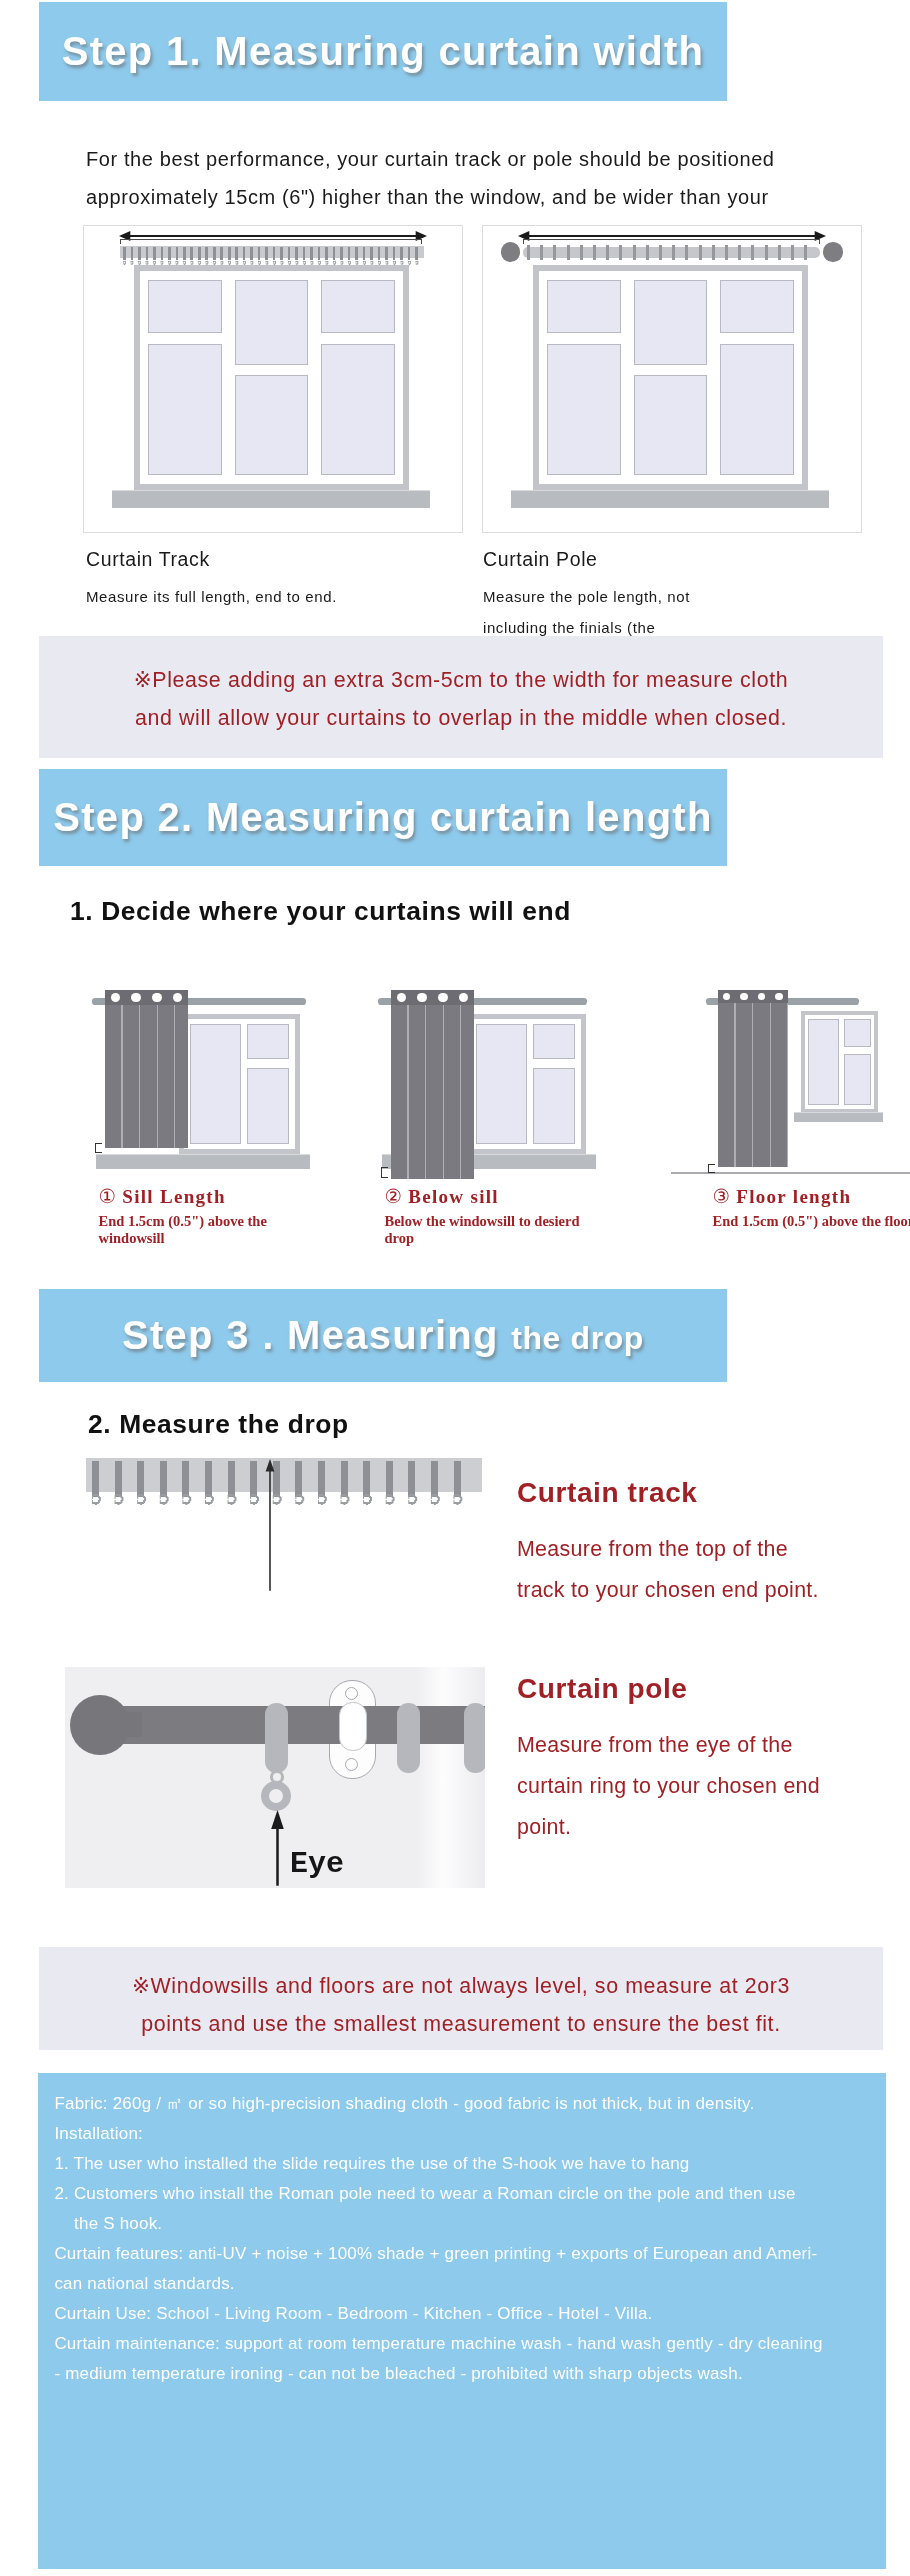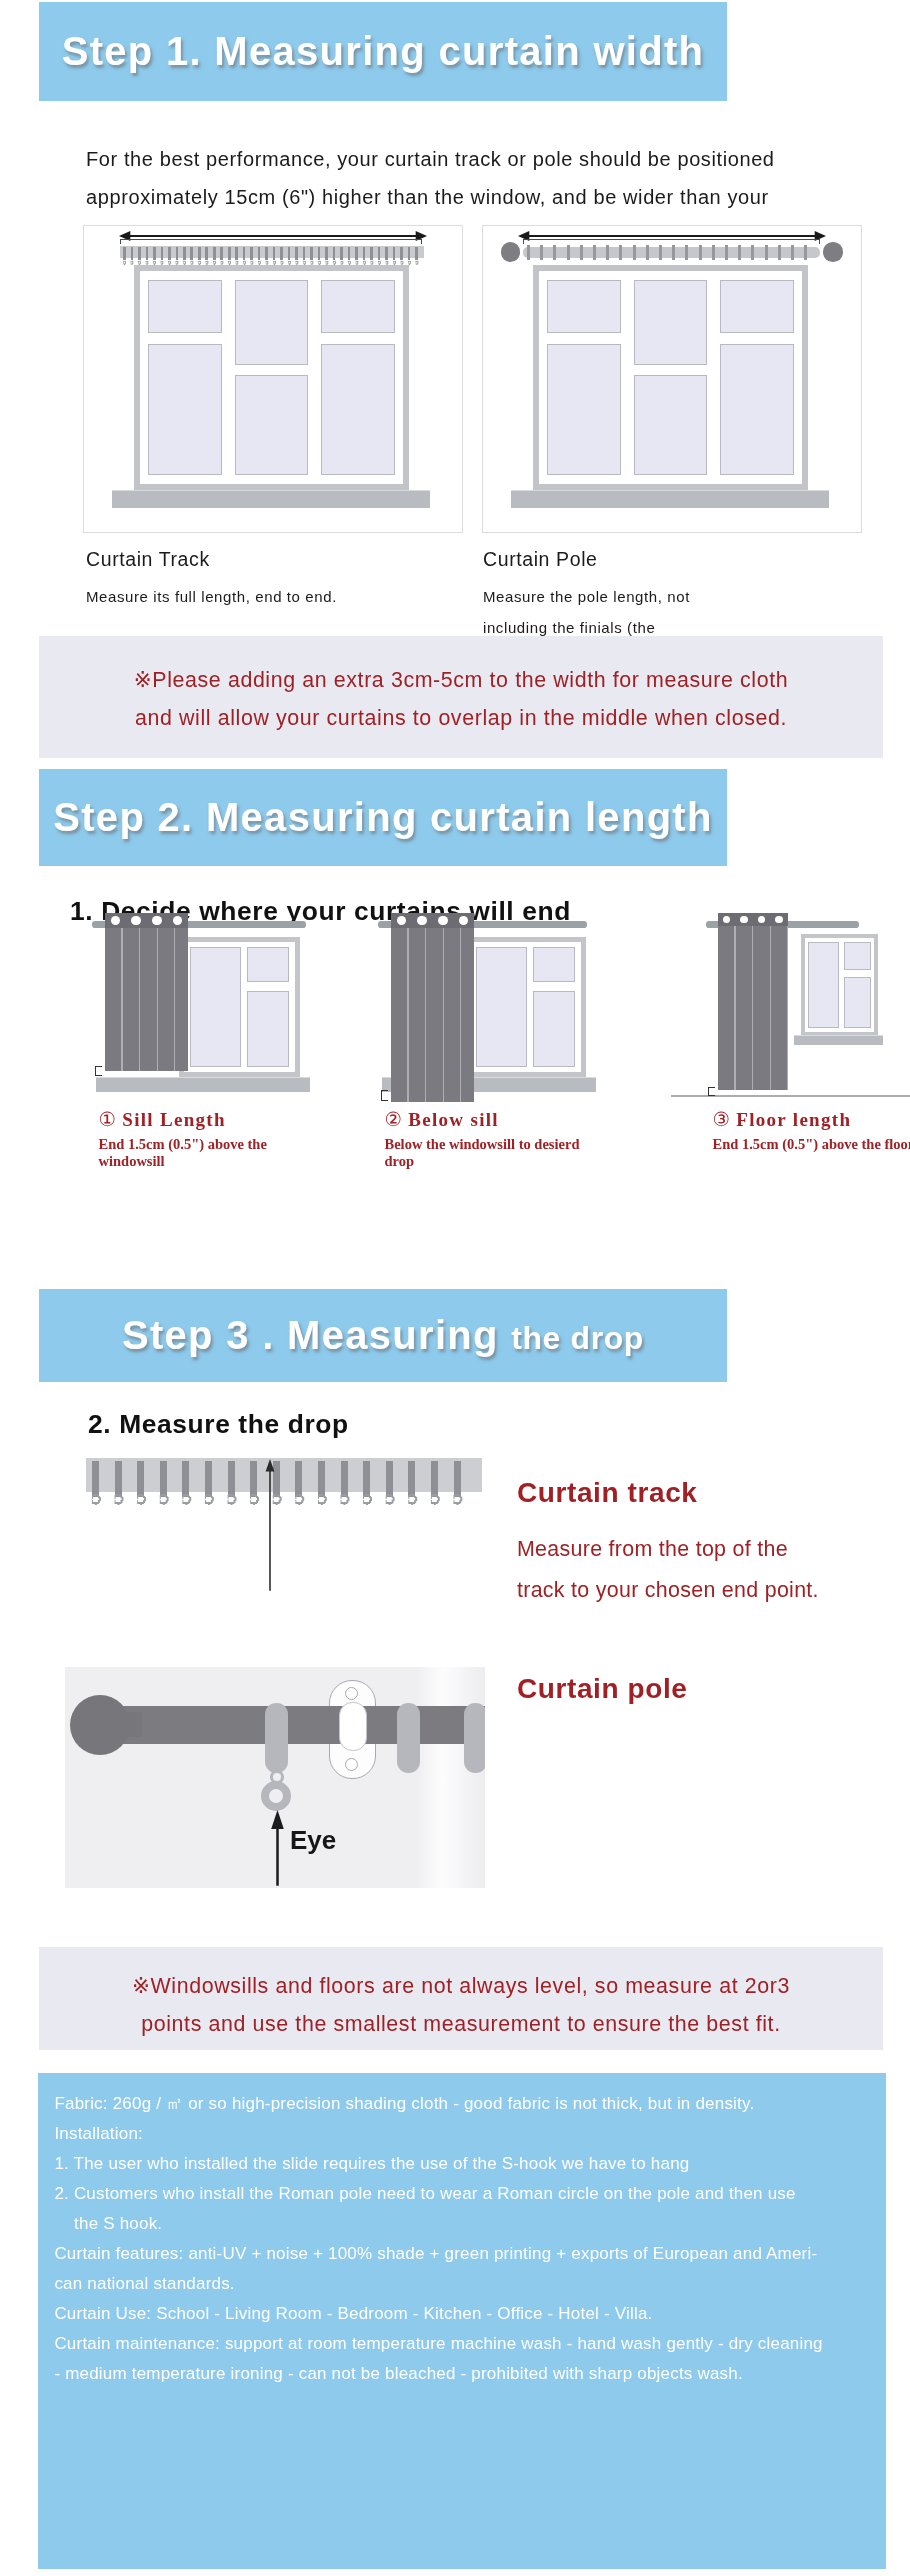--- a/index.html
+++ b/index.html
@@ -52,21 +52,21 @@
   .note{position:absolute;left:39px;width:844px;background:#E9E9F2;color:#A02125;text-align:center;
     font-size:21.4px;line-height:38px;white-space:pre-wrap;letter-spacing:0.6px;box-sizing:border-box;}
   #note1{top:636px;height:122px;padding-top:25px;}
   #note2{top:1947px;height:103px;padding-top:20px;}
 
   
   .sec{position:absolute;color:#111111;font-size:26.4px;font-weight:bold;letter-spacing:0.6px;margin:0;}
   #h2-1{left:70px;top:896px;} #h2-2{left:88px;top:1409px;}
 
   
-  .scene{position:absolute;top:913px;width:220px;height:189px;font-family:Liberation Serif, serif;}
+  .scene{position:absolute;top:990px;width:220px;height:189px;font-family:Liberation Serif, serif;}
   #sc1{left:91px;} #sc2{left:377px;} #sc3{left:657px;margin-left:48px;}
   .rod{position:absolute;left:1.3px;top:7.5px;height:7px;background:#9aa1a7;border-radius:3.1px;z-index:1;}
   .curtain{position:absolute;top:0;z-index:3;}
   .cur-h{position:absolute;top:0;left:0;right:0;height:15px;background:#6c6c72;
     display:flex;justify-content:space-around;align-items:center;}
   .gr{width:9.4px;height:9.4px;border-radius:50%;background:#ffffff;}
   .cur-b{position:absolute;top:15px;left:0;right:0;bottom:0;background:#7a7a80;
     background-image:repeating-linear-gradient(90deg,transparent 0 16.4px,rgba(255,255,255,.4) 16.4px 17.6px);}
   .win2{position:absolute;background:#c4c5ca;box-sizing:border-box;padding:5px;z-index:2;}
   .sill2{position:absolute;background:#b8bbc0;border-top:1.3px solid #d9dadd;box-sizing:border-box;z-index:2;}
@@ -107,21 +107,21 @@
   #polebox .eye{position:absolute;left:196px;top:114px;width:14px;height:14px;border-radius:50%;
     border:8.2px solid #b6b7bc;background:#efeff1;z-index:3;}
   #polebox .plate{position:absolute;left:264px;top:12.6px;width:47px;height:99px;border-radius:23px;
     border:1.9px solid #a6a9ae;background:#fdfdfe;z-index:0;box-sizing:border-box;}
   #polebox .screw{position:absolute;left:15px;width:11.3px;height:11.3px;border-radius:50%;
     border:1.9px solid #a6a9ae;background:#ffffff;box-sizing:content-box;}
   #polebox .screw.t{top:6.3px;} #polebox .screw.b{top:77px;}
   #polebox .capsule{position:absolute;left:274px;top:35px;width:26.4px;height:47px;border-radius:13.2px;
     background:#ffffff;border:1.3px solid #c2c5c9;z-index:2;}
   #eyearrow{position:absolute;left:203px;top:143px;z-index:4;}
-  #eyelbl{position:absolute;left:225px;top:158px;font-size:26px;font-weight:bold;color:#161616;z-index:4;}
+  #eyelbl{position:absolute;left:225px;top:180px;font-size:30px;font-weight:bold;color:#161616;z-index:4;font-family:Liberation Mono, monospace;}
 
   
   #info{position:absolute;left:38px;top:2073px;width:848px;height:496px;background:#8ECAEC;color:#ffffff;
     font-size:17px;line-height:30px;padding:16.4px 16.4px;box-sizing:border-box;white-space:pre-wrap;letter-spacing:0.2px;}
 </style>
 </head>
 <body>
 
 <div class="page">
 
@@ -314,20 +314,23 @@
     <div class="link"></div>
     <div class="eye"></div>
     <svg id="eyearrow" width="19" height="77" viewBox="0 0 30 122">
       <line x1="15" y1="24" x2="15" y2="120" stroke="#1c1c1c" stroke-width="4"></line>
       <polygon points="15,0 5,30 25,30" fill="#1c1c1c"></polygon>
     </svg>
     <div id="eyelbl">Eye</div>
   </div>
   <div class="redcap" id="red-pole">
     <h3>Curtain pole</h3>
+    <p>Measure from the eye of the
+curtain ring to your chosen end
+point.</p>
   </div>
 
   <div class="note" id="note2">※Windowsills and floors are not always level, so measure at 2or3
 points and use the smallest measurement to ensure the best fit.</div>
 
   <div id="info">Fabric: 260g / ㎡ or so high-precision shading cloth - good fabric is not thick, but in density.
 Installation:
 1. The user who installed the slide requires the use of the S-hook we have to hang
 2. Customers who install the Roman pole need to wear a Roman circle on the pole and then use
     the S hook.

